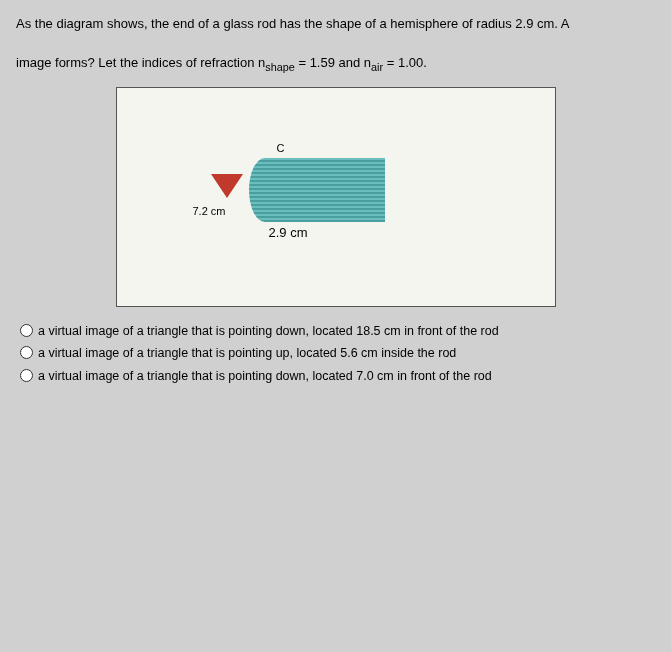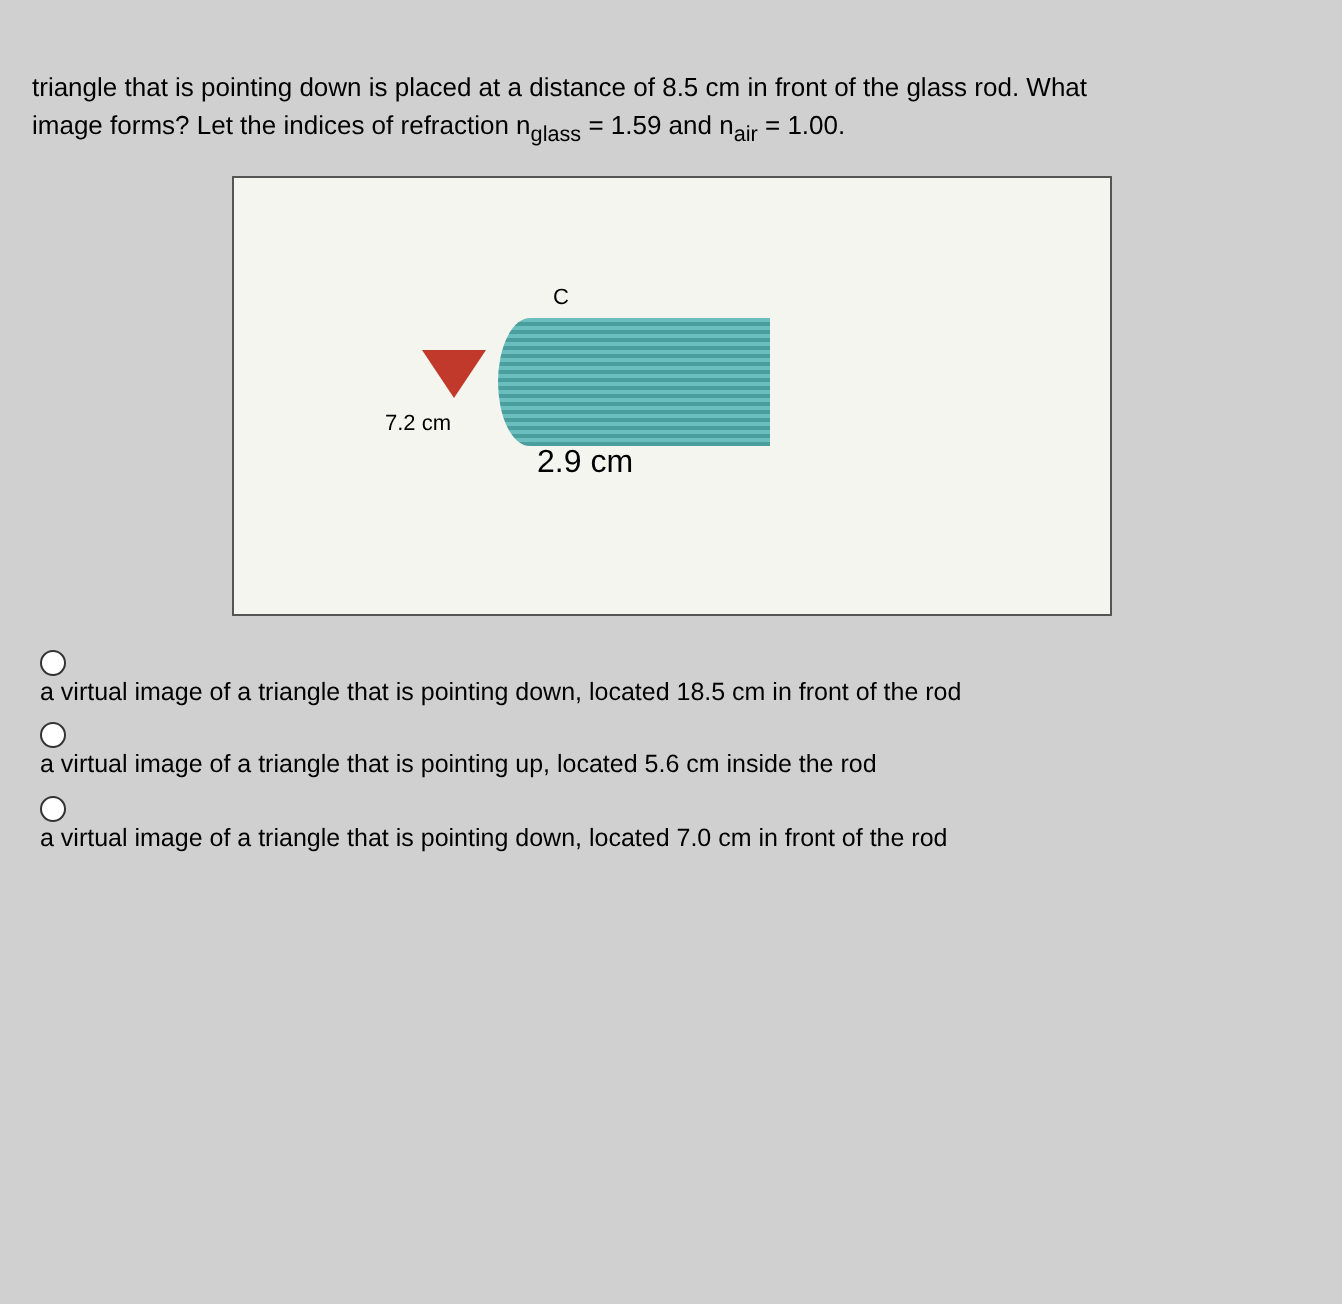--- a/index.html
+++ b/index.html
@@ -89,56 +89,55 @@
       position: absolute;
       top: -16px;
       left: 12px;
       font-size: 11px;
       color: #000;
     }
     .label-29 {
       position: absolute;
       bottom: -18px;
       left: 4px;
-      font-size: 16px;
+      font-size: 13px;
       color: #000;
     }
     
     .options {
       margin-top: 8px;
       padding-left: 4px;
     }
     .option {
       display: flex;
       align-items: flex-start;
       margin-bottom: 5px;
       font-size: 12.5px;
       line-height: 1.4;
       color: #000;
-      flex-direction: column;
     }
     .radio-circle {
       width: 13px;
       height: 13px;
       border-radius: 50%;
       border: 1.5px solid #333;
       margin-right: 5px;
       flex-shrink: 0;
       margin-top: 1px;
       background: #fff;
     }
   </style>
 </head>
 <body>
 
 <div class="container">
   <div class="question-text">
+    <span>As the diagram shows, the end of a glass rod has the shape of a hemisphere of radius 2.9 cm. A</span><br>
     <br>
-    <span>triangle that is pointing down is placed at a distance of 8.5 cm in front of the glass rod. What</span><br>
-    <span>image forms? Let the indices of refraction n<sub>glass</sub> = 1.59 and n<sub>air</sub> = 1.00.</span>
+    <span>image forms? Let the indices of refraction n<sub>shape</sub> = 1.59 and n<sub>air</sub> = 1.00.</span>
   </div>
 
   <div class="diagram-box">
 
     <div class="triangle-down"></div>
 
     <div class="label-85">
       <span>7.2 cm</span>
     </div>
 

